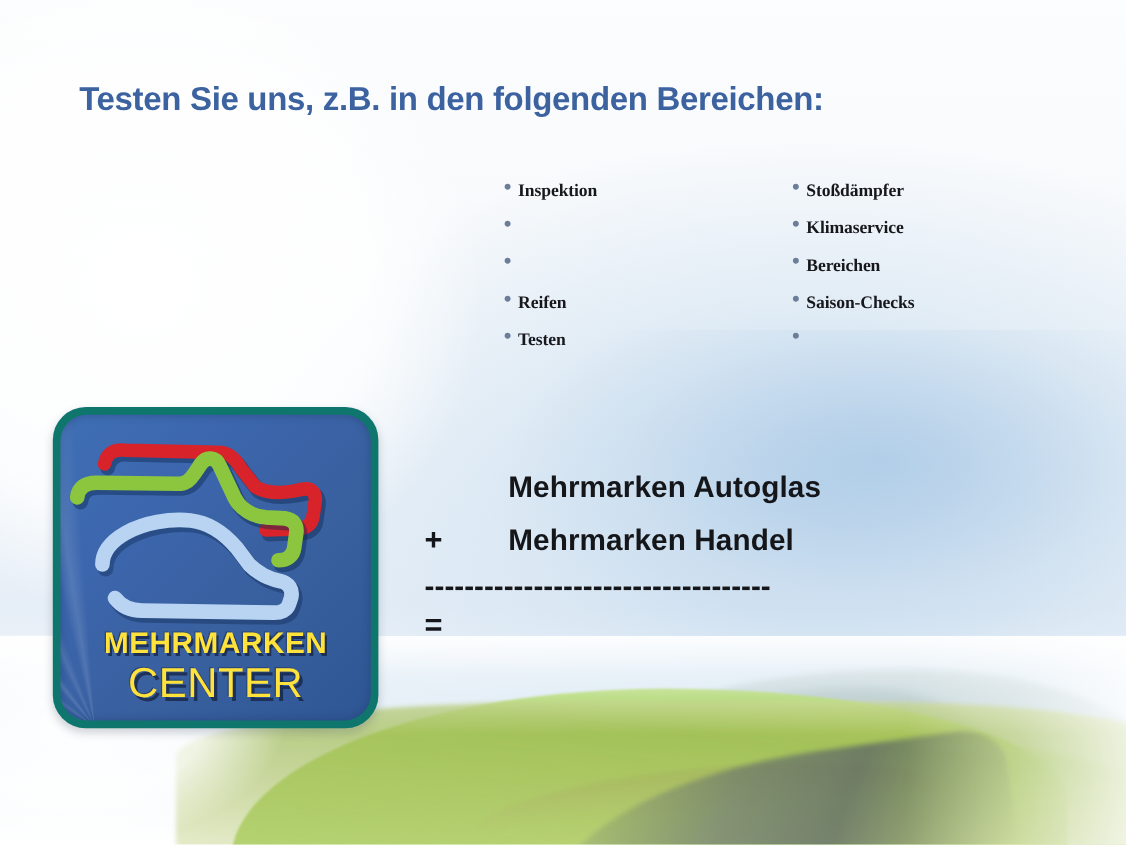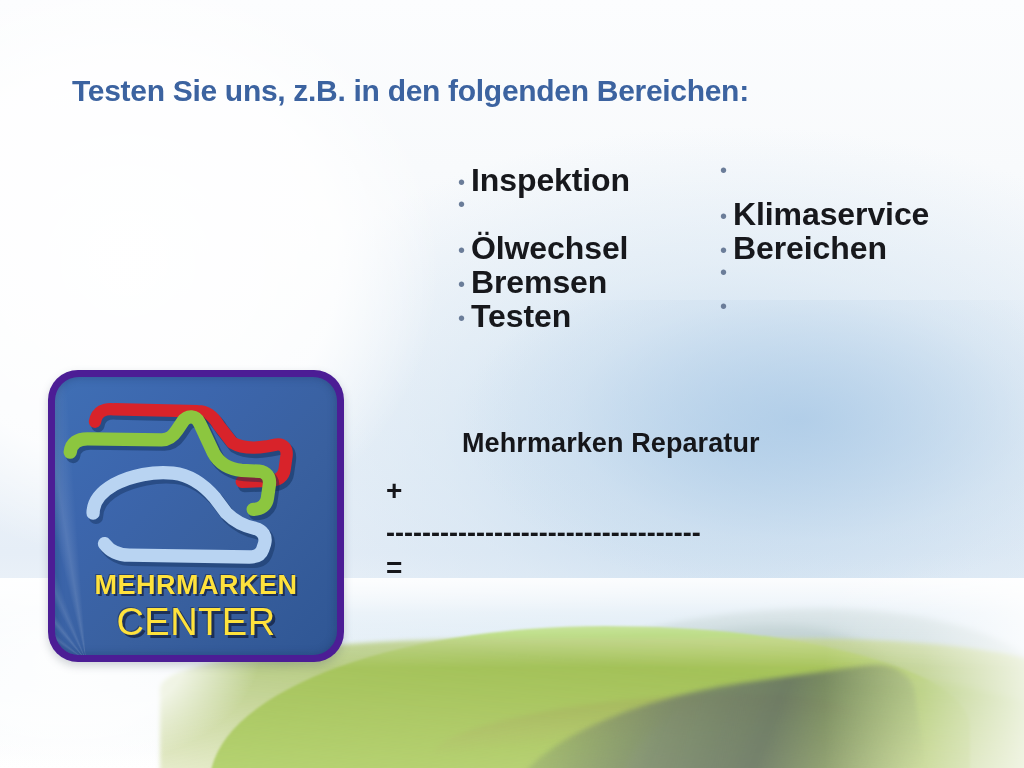--- a/index.html
+++ b/index.html
@@ -168,24 +168,25 @@
   .bullet-dot {
     width: 13px;
     flex: 0 0 13px;
     color: #6b7d99;
     font-size: 20px;
     line-height: 1;
     position: relative;
     top: -2px;
   }
   .bullet-label {
-    font-size: 32px;
+    font-size: 16px;
     font-weight: bold;
     color: #17181c;
     letter-spacing: -0.1px;
+    font-family: Liberation Serif, serif;
   }
 
   
   .equation {
     position: absolute;
     left: 386px;
     top: 428px;
     width: 510px;
   }
   .eq-row {
@@ -219,21 +220,21 @@
   }
   .eq-row.sum { height: 50px; }
 
   
   .logo {
     position: absolute;
     left: 48px;
     top: 370px;
     width: 296px;
     height: 292px;
-    background: #4c1d95;
+    background: #0f766e;
     border-radius: 30px;
     box-shadow: 0 4px 8px rgba(90,100,115,0.28);
     padding: 7px;
     box-sizing: border-box;
   }
   .logo-inner {
     position: relative;
     width: 100%;
     height: 100%;
     border-radius: 24px;
@@ -328,61 +329,63 @@
     <div class="bullet-col col1">
       <div class="bullet-item">
         <span class="bullet-dot">•</span>
         <span class="bullet-label">Inspektion</span>
       </div>
       <div class="bullet-item">
         <span class="bullet-dot">•</span>
       </div>
       <div class="bullet-item">
         <span class="bullet-dot">•</span>
-        <span class="bullet-label">Ölwechsel</span>
-      </div>
-      <div class="bullet-item">
-        <span class="bullet-dot">•</span>
-        <span class="bullet-label">Bremsen</span>
+      </div>
+      <div class="bullet-item">
+        <span class="bullet-dot">•</span>
+        <span class="bullet-label">Reifen</span>
       </div>
       <div class="bullet-item">
         <span class="bullet-dot">•</span>
         <span class="bullet-label">Testen</span>
       </div>
     </div>
 
     <div class="bullet-col col2">
       <div class="bullet-item">
         <span class="bullet-dot">•</span>
+        <span class="bullet-label">Stoßdämpfer</span>
       </div>
       <div class="bullet-item">
         <span class="bullet-dot">•</span>
         <span class="bullet-label">Klimaservice</span>
       </div>
       <div class="bullet-item">
         <span class="bullet-dot">•</span>
         <span class="bullet-label">Bereichen</span>
       </div>
       <div class="bullet-item">
         <span class="bullet-dot">•</span>
+        <span class="bullet-label">Saison-Checks</span>
       </div>
       <div class="bullet-item">
         <span class="bullet-dot">•</span>
       </div>
     </div>
 
   </div>
 
   <div class="equation">
     <div class="eq-row">
       <span class="eq-op"></span>
-      <span class="eq-text">Mehrmarken Reparatur</span>
+      <span class="eq-text">Mehrmarken Autoglas</span>
     </div>
     <div class="eq-row">
       <span class="eq-op">+</span>
+      <span class="eq-text">Mehrmarken Handel</span>
     </div>
     <div class="eq-rule">-----------------------------------</div>
     <div class="eq-row sum">
       <span class="eq-op">=</span>
     </div>
   </div>
 
   <div class="logo">
     <div class="logo-inner">
       <div class="logo-rays"></div>

